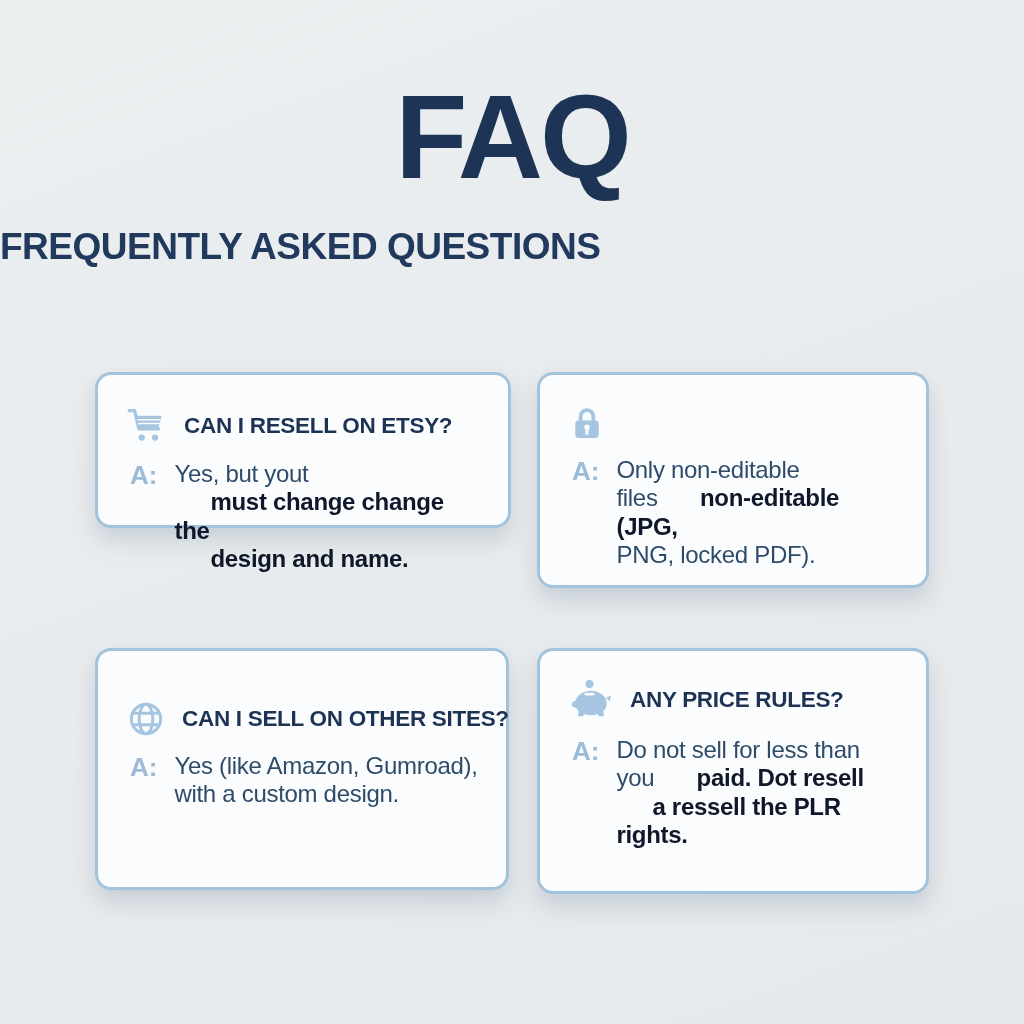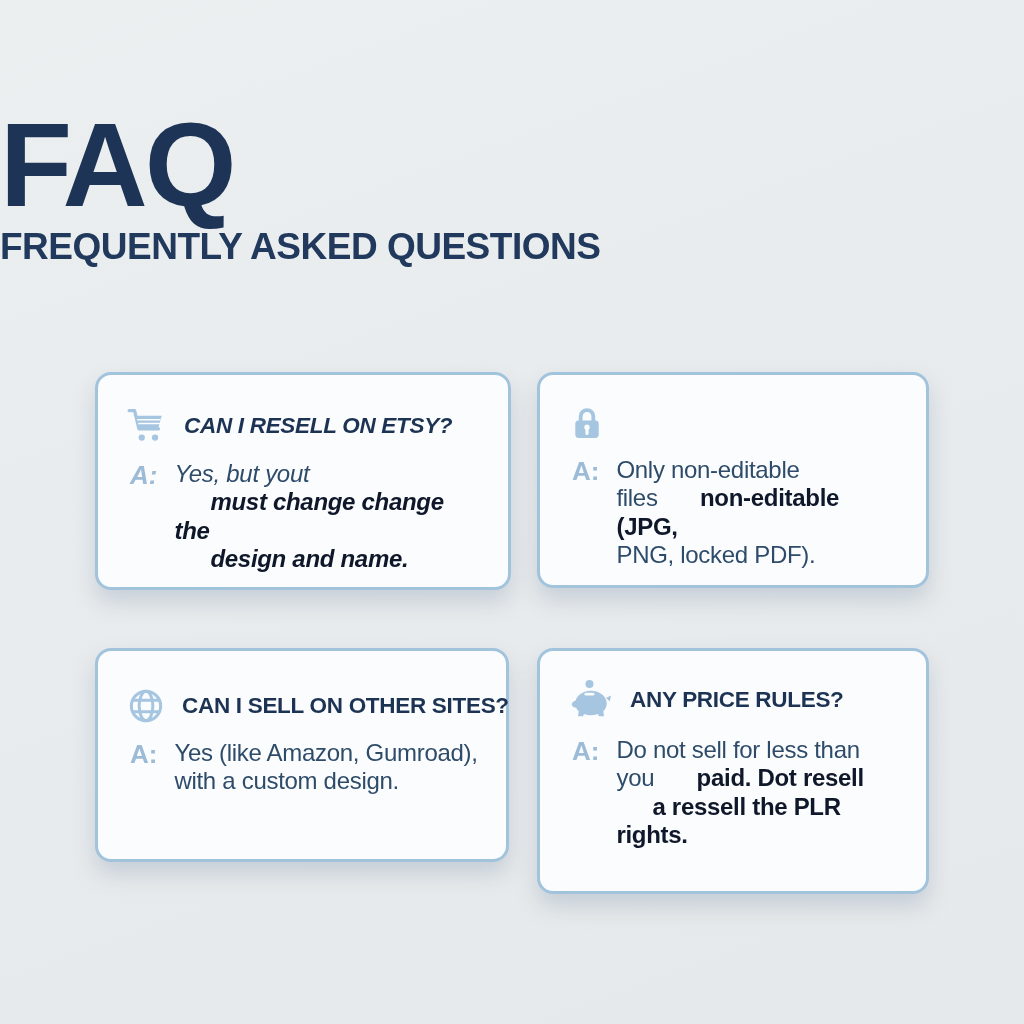--- a/index.html
+++ b/index.html
@@ -13,23 +13,24 @@
   .canvas {
     position: absolute;
     width: 1024px;
     height: 1024px;
     background: linear-gradient(160deg, #eceff0 0%, #e8ebed 55%, #e6e9eb 100%);
   }
 
   
   .page-title {
     position: absolute;
-    top: 104px;
+    top: 76px;
     left: 0;
     width: 100%;
+    text-align: center;
     font-size: 118px;
     line-height: 1.05;
     font-weight: bold;
     letter-spacing: -3px;
     color: #1e3456;
   }
   .page-subtitle {
     position: absolute;
     top: 226px;
     left: 0;
@@ -43,23 +44,23 @@
 
   
   .card {
     position: absolute;
     background: #fbfcfd;
     border: 3px solid #a2c3dc;
     border-radius: 16px;
     box-shadow: 0 12px 22px rgba(122, 143, 165, 0.30);
     padding: 30px 26px 24px 28px;
   }
-  #card-etsy        { left:  95px; top: 372px; width: 416px; height: 218px; font-style: italic; }
+  #card-etsy        { left:  95px; top: 372px; width: 416px; height: 156px; }
   #card-format      { left: 537px; top: 372px; width: 392px; height: 216px; }
-  #card-other-sites { left:  95px; top: 648px; width: 414px; height: 214px; padding-top: 35px; }
+  #card-other-sites { left:  95px; top: 648px; width: 414px; height: 242px; padding-top: 48px; }
   #card-price       { left: 537px; top: 648px; width: 392px; height: 246px; padding-top: 26px; }
 
   .card-head {
     display: flex;
     align-items: center;
     gap: 16px;
   }
   .card-head .icon {
     flex: 0 0 auto;
     display: inline-flex;

